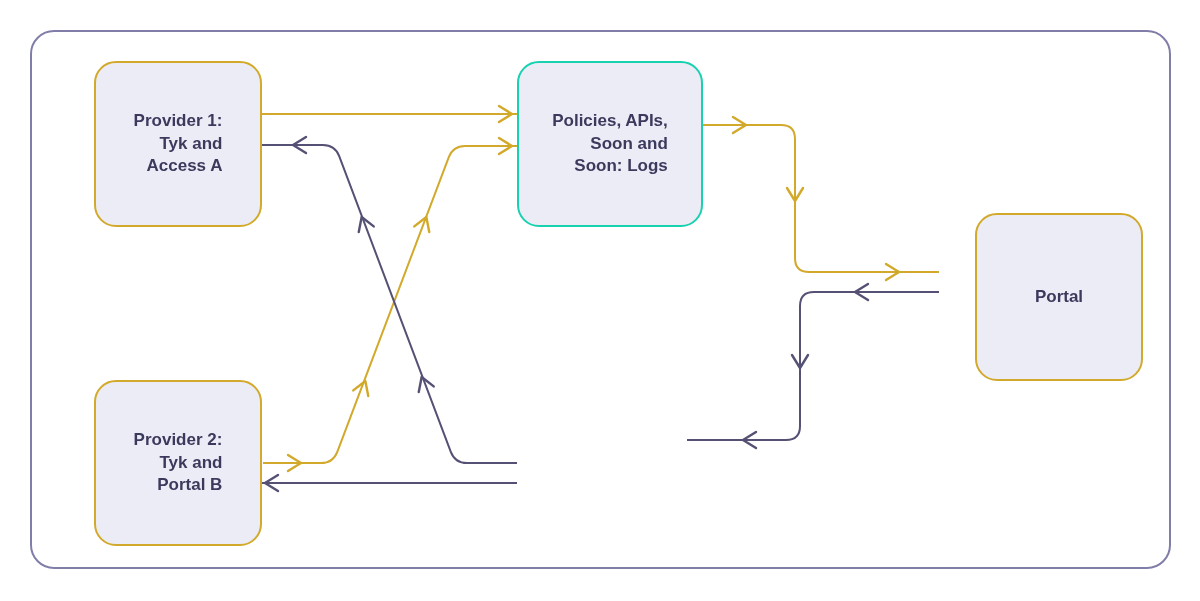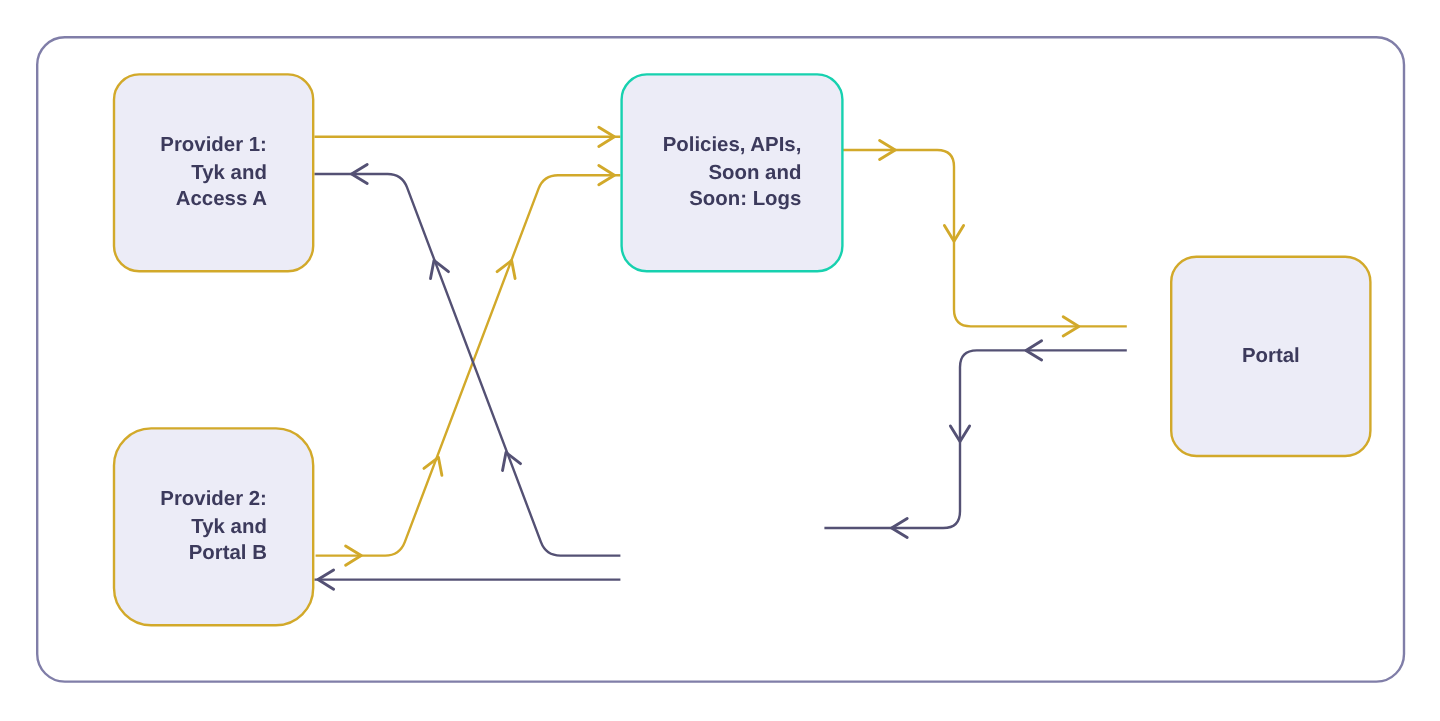--- a/index.html
+++ b/index.html
@@ -148,21 +148,21 @@
   </div>
 
   <div class="node teal" style="left:517px; top:61px; width:186px; height:166px;">
     <div class="label">
       <div>Policies, APIs,</div>
       <div>Soon and</div>
       <div>Soon: Logs</div>
     </div>
   </div>
 
-  <div class="node gold" style="left:94px; top:356px; width:168px; height:166px;border-radius:32px;">
+  <div class="node gold" style="left:94px; top:380px; width:168px; height:166px;">
     <div class="label">
       <div>Provider 2:</div>
       <div>Tyk and</div>
       <div>Portal B</div>
     </div>
   </div>
 
 
   <div class="node gold" style="left:939px; top:213px; width:168px; height:168px;margin-left:36px;">
     <div class="label">

